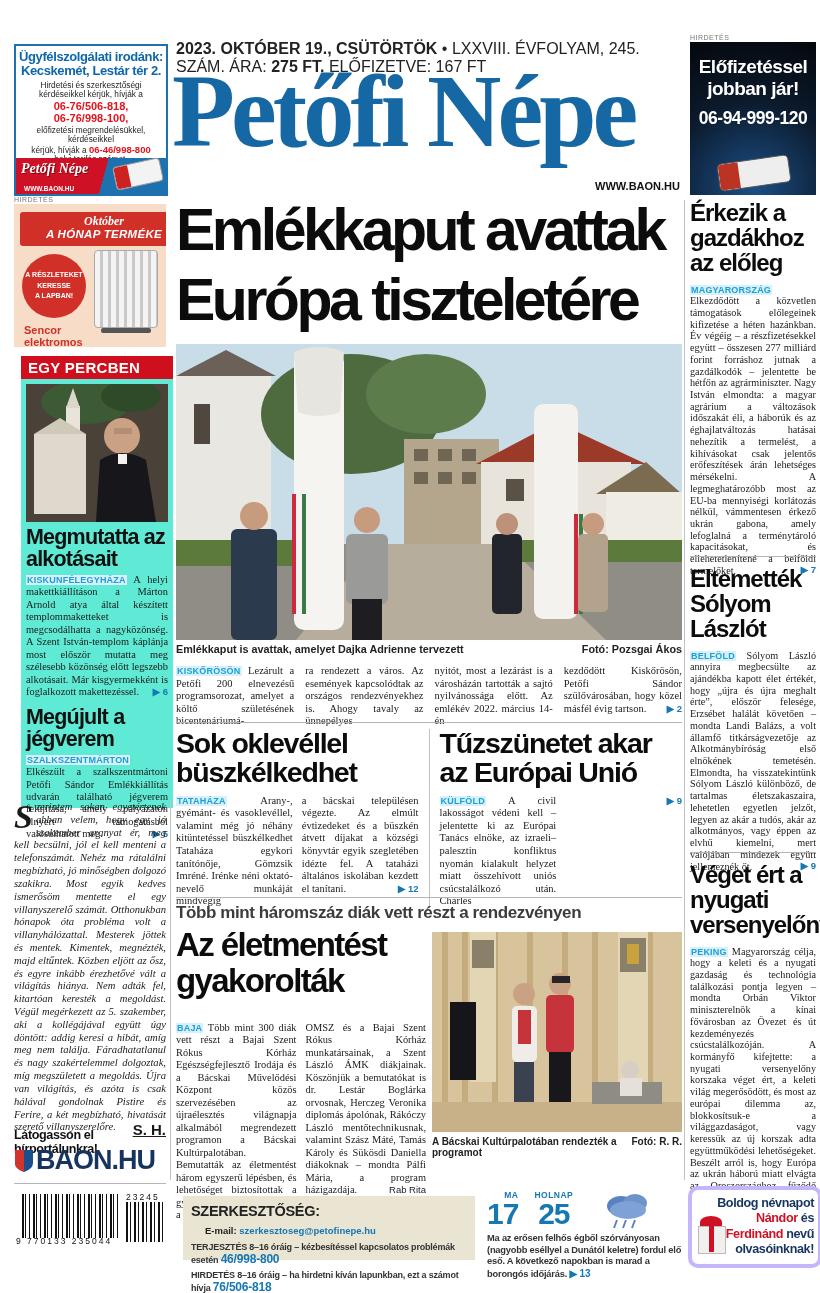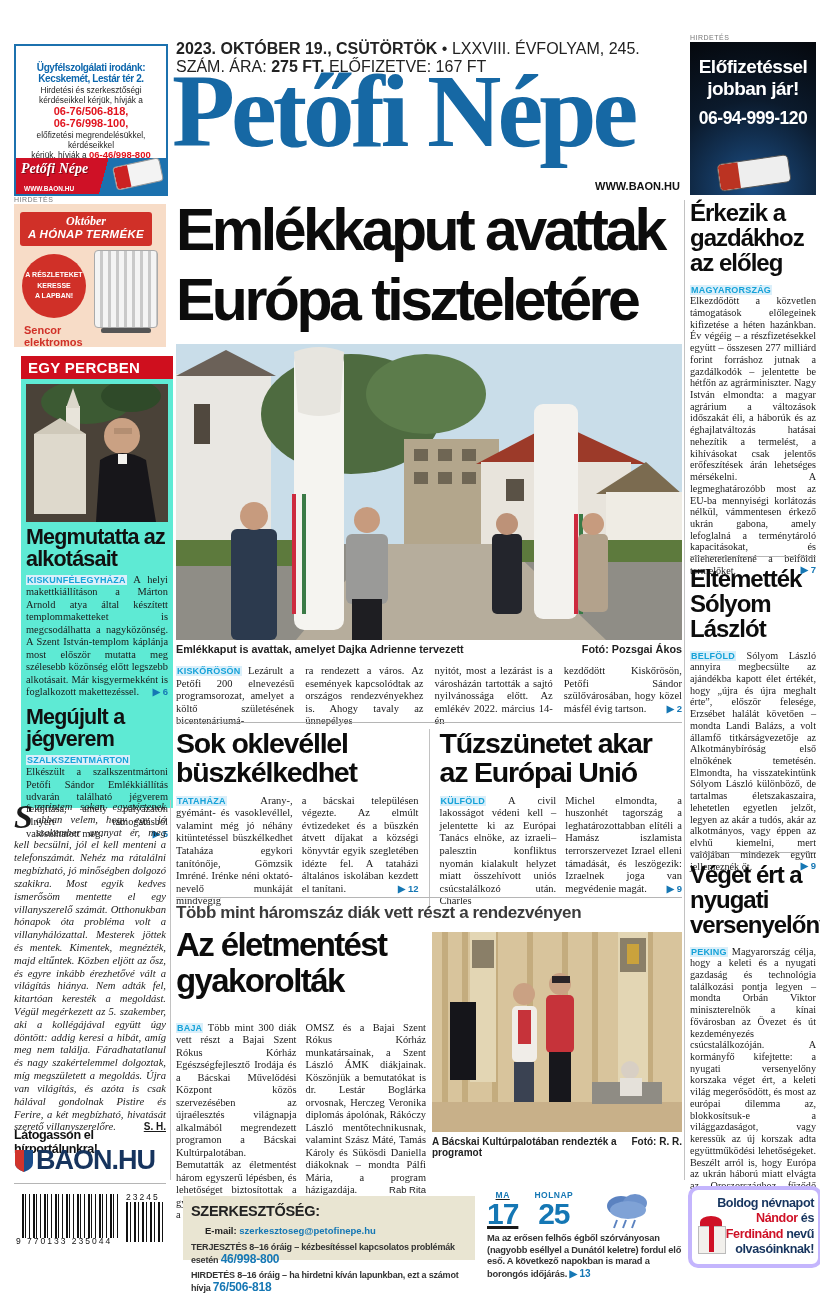--- a/index.html
+++ b/index.html
@@ -7,21 +7,21 @@
         font-family:"Liberation Serif",serif;color:#1a1a1a;}
   .abs{position:absolute;}
   .sans{font-family:"Liberation Sans",sans-serif;}
   .rule-h{position:absolute;background:#b5b5b5;height:1px;}
   .rule-v{position:absolute;background:#c2c2c2;width:1px;}
   .adlabel{font-family:"Liberation Sans",sans-serif;font-size:7px;color:#777;letter-spacing:.5px;}
 
   
   .tl-ad{left:14px;top:44px;width:150px;height:148px;border:2px solid #1c71ae;background:#fff;
          text-align:center;font-family:"Liberation Sans",sans-serif;overflow:hidden;}
-  .tl-title{color:#0d67ad;font-weight:bold;font-size:10px;line-height:1.1;margin-top:16px;letter-spacing:-.4px;}
+  .tl-title{color:#0d67ad;font-weight:bold;font-size:13px;line-height:1.1;margin-top:4px;letter-spacing:-.4px;}
   .tl-small{font-size:8.3px;color:#222;line-height:1.15;margin-top:2px;}
   .tl-phone{color:#e1141e;font-weight:bold;font-size:11px;line-height:1.1;}
   .tl-bottom{position:absolute;bottom:0;left:0;right:0;height:36px;
              background:linear-gradient(105deg,#cf1126 0 58%,#1c71ae 58% 100%);}
   .tl-logo{position:absolute;left:5px;top:3px;color:#fff;font-family:"Liberation Serif",serif;
            font-weight:bold;font-style:italic;font-size:14px;text-shadow:1px 1px 0 #7c0a14;}
   .tl-logo-site{position:absolute;left:8px;bottom:2px;color:#fff;font-size:6.5px;font-weight:bold;}
   .tl-paper{position:absolute;right:4px;top:4px;width:46px;height:22px;background:#f3f3f3;border-radius:4px;
             transform:rotate(-12deg);border:1px solid #999;overflow:hidden;}
   .tl-paper::after{content:"";position:absolute;left:0;top:0;width:14px;height:100%;background:#c22;}
@@ -36,21 +36,21 @@
   .tr-l2{font-size:19px;font-weight:bold;letter-spacing:-.5px;}
   .tr-phone{font-size:17.5px;font-weight:bold;margin-top:8px;letter-spacing:-.5px;}
   .tr-paper{position:absolute;left:28px;bottom:8px;width:70px;height:26px;background:#eee;border-radius:5px;
             transform:rotate(-8deg);overflow:hidden;border:1px solid #555;}
   .tr-paper::after{content:"";position:absolute;left:0;top:0;width:20px;height:100%;background:#b32;}
 
   
   .month-label{left:14px;top:196px;}
   .month-ad{left:14px;top:204px;width:152px;height:143px;background:#f7dcc7;overflow:hidden;}
   .month-ribbon{position:absolute;left:6px;top:8px;width:132px;height:34px;background:#d03028;color:#fff;
-                border-radius:3px;font-family:"Liberation Sans",sans-serif;text-align:center;}
+                border-radius:3px;font-family:"Liberation Sans",sans-serif;text-align:center;padding-left:18px;}
   .month-script{font-style:italic;font-size:12px;font-weight:bold;line-height:1.2;margin-top:2px;font-family:"Liberation Serif",serif;}
   .month-banner{font-weight:bold;font-style:italic;font-size:11.5px;letter-spacing:.3px;}
   .month-circle{position:absolute;left:8px;top:50px;width:64px;height:64px;border-radius:50%;background:#d03028;
                 color:#fff;text-align:center;font-family:"Liberation Sans",sans-serif;font-weight:bold;font-size:7px;
                 display:flex;flex-direction:column;justify-content:center;line-height:1.5;}
   .radiator{position:absolute;right:8px;top:46px;width:62px;height:76px;background:repeating-linear-gradient(90deg,#f4f4f4 0 5px,#c9c9c9 5px 8px);
             border:1px solid #aaa;border-radius:4px;}
   .radiator::after{content:"";position:absolute;left:6px;bottom:-6px;width:50px;height:5px;background:#555;border-radius:2px;}
   .month-product{position:absolute;left:10px;top:120px;color:#d03028;font-family:"Liberation Sans",sans-serif;
                  font-weight:bold;font-size:11px;line-height:1.1;}
@@ -61,21 +61,21 @@
   .ep-h2{font-family:"Liberation Sans",sans-serif;font-weight:bold;font-size:21.5px;line-height:1.02;
          letter-spacing:-.8px;color:#111;margin:4px 5px 3px 5px;}
   .ep-body{margin:0 5px;font-size:10.4px;line-height:1.2;text-align:justify;}
   .tag{font-family:"Liberation Sans",sans-serif;font-weight:bold;font-size:9px;color:#16a2d8;
        background:#d9effa;padding:0 1px;letter-spacing:.2px;margin-top:43px;}
   .pref{font-family:"Liberation Sans",sans-serif;font-weight:bold;font-size:9.5px;color:#1577b4;float:right;}
   .jo{left:14px;top:797px;width:152px;}
   .jo-title{font-family:"Liberation Sans",sans-serif;font-weight:bold;font-size:25px;color:#d60f1e;letter-spacing:-1px;}
   .jo-body{font-style:italic;font-size:10.6px;line-height:1.21;text-align:justify;margin-top:4px;}
   .jo-drop{float:left;font-size:34px;line-height:.8;font-weight:bold;margin:2px 3px 0 0;font-style:italic;}
-  .jo-sig{font-family:"Liberation Sans",sans-serif;font-weight:bold;font-size:10px;float:right;font-style:normal;text-decoration:underline;}
+  .jo-sig{font-family:"Liberation Sans",sans-serif;font-weight:bold;font-size:15px;float:right;font-style:normal;text-decoration:underline;}
   .portal-line{left:14px;top:1128px;width:152px;font-family:"Liberation Sans",sans-serif;font-weight:bold;
                font-size:12.6px;letter-spacing:-.4px;color:#111;}
   .baon-row{left:14px;top:1145px;width:152px;display:flex;align-items:center;gap:2px;}
   .baon-logo{font-family:"Liberation Sans",sans-serif;font-weight:bold;font-size:27px;color:#16345e;letter-spacing:-1px;}
   .bc-wrap{left:14px;top:1192px;width:152px;height:60px;font-family:"Liberation Sans",sans-serif;}
   .bc-main{position:absolute;left:8px;top:2px;width:96px;height:44px;
            background:repeating-linear-gradient(90deg,#111 0 2px,#fff 2px 3px,#111 3px 4px,#fff 4px 7px,#111 7px 8px,#fff 8px 11px);}
   .bc-main-num{position:absolute;left:2px;top:44px;font-size:8.5px;letter-spacing:2px;color:#111;}
   .bc-small{position:absolute;left:112px;top:10px;width:40px;height:40px;
             background:repeating-linear-gradient(90deg,#111 0 2px,#fff 2px 4px,#111 4px 5px,#fff 5px 8px);}
@@ -299,21 +299,21 @@
       <div class="h2-mid"><span>Sok oklevéllel büszkélkedhet</span></div>
       <div class="cols2">
         <div><span class="tag">TATAHÁZA</span><span> Arany-, gyémánt- és vasoklevéllel, valamint még jó néhány kitüntetéssel büszkélkedhet Tataháza egykori tanítónője, Gömzsik Imréné. Irénke néni oktató-nevelő munkáját mindvégig</span></div>
         <div><span>a bácskai településen végezte. Az elmúlt évtizedeket és a büszkén átvett díjakat a községi könyvtár egyik szegletében idézte fel. A tataházi általános iskolában kezdett el tanítani.</span><span class="pref">▶ 12</span></div>
       </div>
     </div>
     <div class="story-r">
       <div class="h2-mid"><span>Tűzszünetet akar az Európai Unió</span></div>
       <div class="cols2">
         <div><span class="tag">KÜLFÖLD</span><span> A civil lakosságot védeni kell – jelentette ki az Európai Tanács elnöke, az izraeli–palesztin konfliktus nyomán kialakult helyzet miatt összehívott uniós csúcstalálkozó után. Charles</span></div>
-        <div><span>Michel elmondta, a huszonhét tagország a leghatározottabban elítéli a Hamász iszlamista terrorszervezet Izrael elleni támadását, és leszögezik: Izraelnek joga van megvédenie magát.</span><span class="pref">▶ 9</span></div>
+        <div><span class="pref">▶ 9</span></div>
       </div>
     </div>
   </div>
 
   <div class="rule-h" style="left:176px;top:897px;width:506px;"></div>
 
   <div class="abs em-h">
     <span>Az életmentést</span><br><span>gyakorolták</span>
   </div>
   <div class="abs kicker">Több mint háromszáz diák vett részt a rendezvényen</div>
@@ -396,21 +396,21 @@
 
   <div class="abs foot-box">
     <span class="foot-title">SZERKESZTŐSÉG:</span>
     <span class="foot-email"><span>E-mail: </span><b>szerkesztoseg@petofinepe.hu</b></span>
     <div class="foot-line"><span>TERJESZTÉS 8–16 óráig – kézbesítéssel kapcsolatos problémák esetén </span><span class="foot-phone">46/998-800</span></div>
     <div class="foot-line"><span>HIRDETÉS 8–16 óráig – ha hirdetni kíván lapunkban, ezt a számot hívja </span><span class="foot-phone">76/506-818</span></div>
   </div>
 
   <div class="abs weather">
     <div style="display:flex;gap:16px;align-items:flex-start;">
-      <div style="text-align:center;text-decoration:underline;">
+      <div style="text-align:right;">
         <div class="w-lab">MA</div>
         <div class="w-temp">17</div>
       </div>
       <div style="text-align:center;">
         <div class="w-lab">HOLNAP</div>
         <div class="w-temp">25</div>
       </div>
       <svg width="52" height="40" viewBox="0 0 52 40" style="margin-left:12px;">
         <ellipse cx="20" cy="16" rx="14" ry="10" fill="#5b82c0"></ellipse>
         <ellipse cx="34" cy="13" rx="12" ry="9" fill="#6d92cc"></ellipse>

